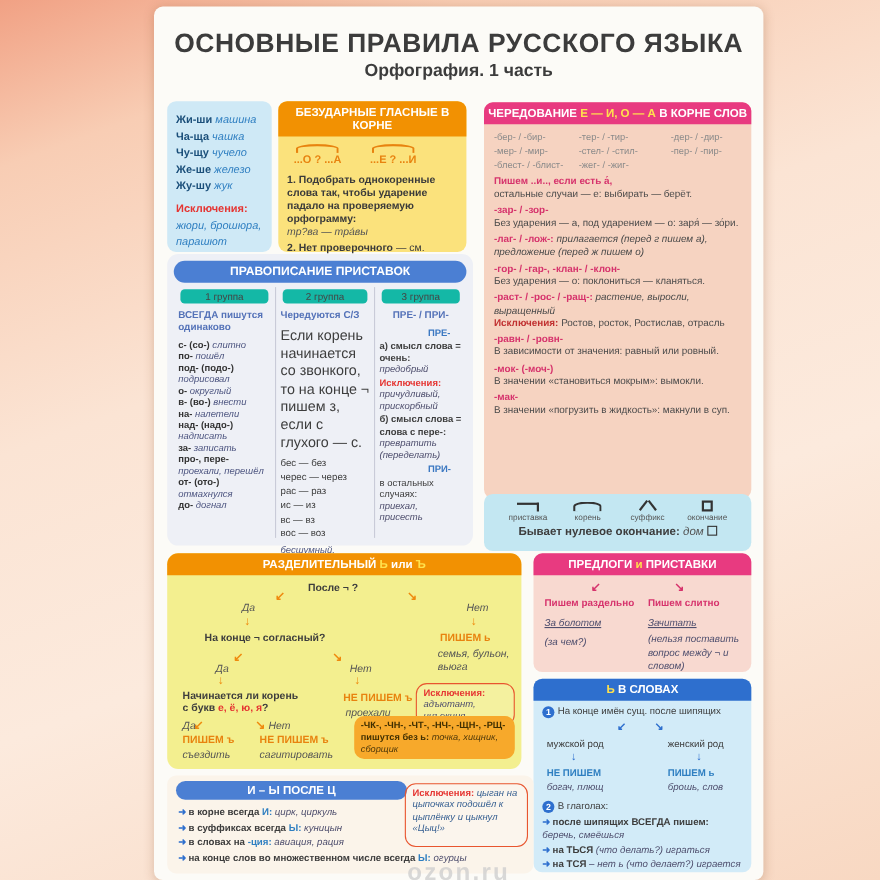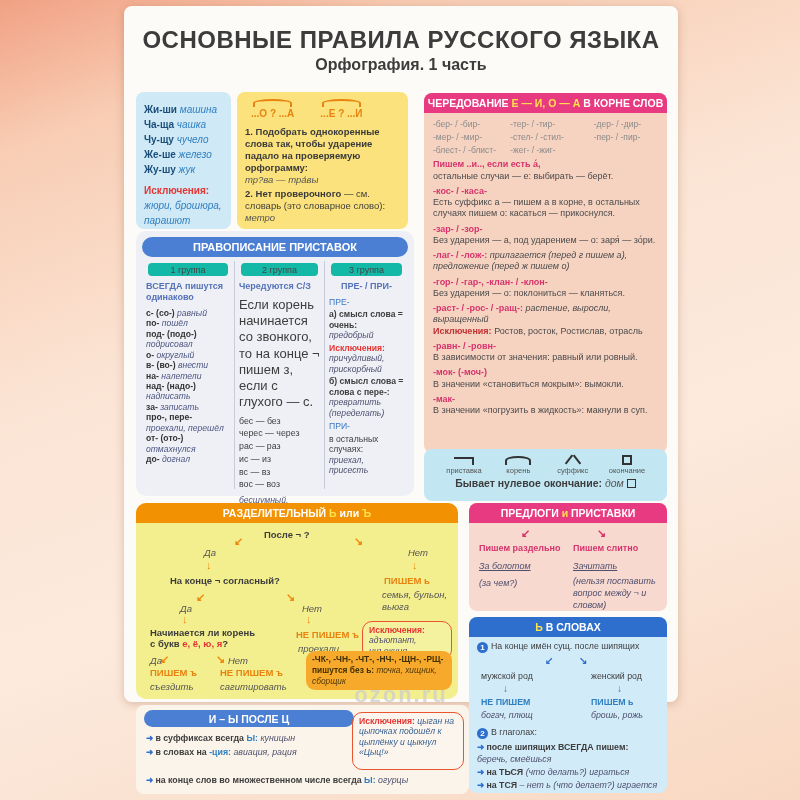--- a/index.html
+++ b/index.html
@@ -3,21 +3,21 @@
 <meta charset="utf-8">
 <style>
   * { margin:0; padding:0; box-sizing:border-box; }
   html,body { width:800px; height:800px; }
   body {
     font-family:"Liberation Sans", sans-serif;
     background:linear-gradient(160deg,#f1a184 0%,#f8cdb4 14%,#fbe4d4 38%,#fceadd 62%,#f8d8c2 100%);
     position:relative; overflow:hidden; color:#3d3d3d;
   }
   .poster {
-    position:absolute; left:124px; top:6px; width:554px; height:696px;
+    position:absolute; left:140px; top:6px; width:554px; height:794px;
     background:#fcfbf7; border-radius:8px; box-shadow:0 2px 10px rgba(120,60,20,.25);
   }
   .abs { position:absolute; }
   .ttl { width:100%; text-align:center; font-weight:bold; color:#3c3c3c; }
   .page-title { top:20px; font-size:24px; letter-spacing:.5px; }
   .page-subtitle { top:50px; font-size:16px; }
 
   
   .hdr { font-weight:bold; color:#fff; text-align:center; border-radius:8px 8px 0 0; padding:4px 2px; font-size:10.5px; }
   .hdr-orange { background:#f29102; }
@@ -72,21 +72,21 @@
   .tcol1 { left:0; width:92px; }
   .tcol2 { left:92px; width:90px; border-left:1px solid #c9cbd8; }
   .tcol3 { left:182px; width:84px; border-left:1px solid #c9cbd8; }
   .pill { background:#14b8a6; border-radius:4px; text-align:center; font-size:9px; color:#444; padding:1.5px 0; margin:2px 2px 5px; }
   .chead { color:#5472b8; font-weight:bold; font-size:9px; line-height:1.2; margin-bottom:5px; }
   .titem { font-size:8.6px; line-height:1.22; }
   .titem b { color:#333; }
   .titem i { color:#4d5580; }
   .t2rule { font-size:13px; line-height:1.25; margin-bottom:4px; }
   .t2pair { font-size:8.8px; line-height:1.45; }
-  .blue-b { color:#3b78c2; font-weight:normal; }
+  .blue-b { color:#3b78c2; font-weight:bold;margin-left:44px; }
   .c3line { font-size:8.6px; line-height:1.22; margin-bottom:2px; }
 
   
   .sep-box { left:12px; top:497px; width:322px; height:196px; background:#f3ef8f; border-radius:10px; font-size:9.5px; }
   .sep-hdr { border-radius:10px 10px 0 0; }
   .fc { position:absolute; white-space:nowrap; }
   .fc-q { font-weight:bold; color:#3d3d3d; }
   .fc-yn { font-style:italic; color:#555; }
   .orange-b { color:#e8830f; font-weight:bold; }
   .fc-ex { font-style:italic; color:#555; }
@@ -135,20 +135,21 @@
     <div><span class="zs-pair">Чу-щу</span> <span class="zs-ex">чучело</span></div>
     <div><span class="zs-pair">Же-ше</span> <span class="zs-ex">железо</span></div>
     <div><span class="zs-pair">Жу-шу</span> <span class="zs-ex">жук</span></div>
     <div style="margin-top:6px;">
       <div class="red-lbl">Исключения:</div>
       <div class="zs-ex">жюри, брошюра, парашют</div>
     </div>
   </div>
 
   <div class="abs uns-box">
+    <div class="hdr hdr-orange">БЕЗУДАРНЫЕ ГЛАСНЫЕ В КОРНЕ</div>
     <div class="uns-body">
       <div class="uns-patterns">
         <div class="pattern"><div class="arc"></div><span>...О ? ...А</span></div>
         <div class="pattern"><div class="arc"></div><span>...Е ? ...И</span></div>
       </div>
       <div class="uns-rule">
         <b>1. Подобрать однокоренные слова так, чтобы ударение падало на проверяемую орфограмму:</b><br>
         <span class="ex-it">тр?ва — тра́вы</span>
       </div>
       <div class="uns-rule">
@@ -166,24 +167,20 @@
           <span>-дер- / -дир-</span>
         <span>-мер- / -мир-</span>
           <span>-стел- / -стил-</span>
           <span>-пер- / -пир-</span>
         <span>-блест- / -блист-</span>
           <span>-жег- / -жиг-</span>
       </div>
       <div>
         <div class="pink-b">Пишем ..и.., если есть а́,</div>
         <div class="alt-text">остальные случаи — е: выбирать — берёт.</div>
-      </div>
-      <div class="alt-block">
-        <div class="pink-b">-кос- / -каса-</div>
-        <div class="alt-text">Есть суффикс а — пишем а в корне, в остальных случаях пишем о: касаться — прикоснулся.</div>
       </div>
       <div class="alt-block">
         <div class="pink-b">-зар- / -зор-</div>
         <div class="alt-text">Без ударения — а, под ударением — о: заря́ — зо́ри.</div>
       </div>
       <div class="alt-block">
         <div><span class="pink-b">-лаг- / -лож-:</span> <span class="alt-text ex-it">прилагается (перед г пишем а), предложение (перед ж пишем о)</span></div>
       </div>
       <div class="alt-block">
         <div class="pink-b">-гор- / -гар-,  -клан- / -клон-</div>
@@ -225,21 +222,21 @@
     </div>
     <div class="mor-note"><span>Бывает нулевое окончание: </span><span class="ex-it" style="font-weight:normal;">дом</span> <span class="sq"></span></div>
   </div>
 
   <div class="abs tbl-box">
     <div class="tbl-hdr">ПРАВОПИСАНИЕ ПРИСТАВОК</div>
     <div class="tbl-cols">
       <div class="tcol tcol1">
         <div class="pill">1 группа</div>
         <div class="chead">ВСЕГДА пишутся одинаково</div>
-        <div class="titem"><b>с- (со-)</b> <i>равный</i></div>
+        <div class="titem"><b>с- (со-)</b> <i>слитно</i></div>
         <div class="titem"><b>по-</b> <i>пошёл</i></div>
         <div class="titem"><b>под- (подо-)</b> <i>подрисовал</i></div>
         <div class="titem"><b>о-</b> <i>округлый</i></div>
         <div class="titem"><b>в- (во-)</b> <i>внести</i></div>
         <div class="titem"><b>на-</b> <i>налетели</i></div>
         <div class="titem"><b>над- (надо-)</b> <i>надписать</i></div>
         <div class="titem"><b>за-</b> <i>записать</i></div>
         <div class="titem"><b>про-, пере-</b> <i>проехали, перешёл</i></div>
         <div class="titem"><b>от- (ото-)</b> <i>отмахнулся</i></div>
         <div class="titem"><b>до-</b> <i>догнал</i></div>
@@ -330,31 +327,32 @@
     <div class="ss-line" style="left:8px; top:24px;"><span class="num-c">1</span><b style="font-weight:normal;">На конце имён сущ. после шипящих</b></div>
     <span class="ss-line b-ar" style="left:76px; top:38px;">↙</span>
     <span class="ss-line b-ar" style="left:110px; top:38px;">↘</span>
     <div class="ss-line" style="left:12px; top:54px;">мужской род</div>
     <div class="ss-line" style="left:122px; top:54px;">женский род</div>
     <span class="ss-line b-ar" style="left:34px; top:66px;">↓</span>
     <span class="ss-line b-ar" style="left:148px; top:66px;">↓</span>
     <div class="ss-line blue-rule" style="left:12px; top:80px;">НЕ ПИШЕМ</div>
     <div class="ss-line blue-rule" style="left:122px; top:80px;">ПИШЕМ ь</div>
     <div class="ss-line it-d" style="left:12px; top:93px;">богач, плющ</div>
-    <div class="ss-line it-d" style="left:122px; top:93px;">брошь, рожь</div>
+    <div class="ss-line it-d" style="left:122px; top:93px;">брошь, слов</div>
     <div class="ss-line" style="left:8px; top:110px;"><span class="num-c">2</span><span>В глаголах:</span></div>
     <div class="ss-line" style="left:8px; top:125px;"><span class="arrow-bullet">➜</span><b>после шипящих ВСЕГДА пишем:</b></div>
     <div class="ss-line it-d" style="left:8px; top:137px;">беречь, смеёшься</div>
     <div class="ss-line" style="left:8px; top:150px;"><span class="arrow-bullet">➜</span><b>на ТЬСЯ</b><span class="it-d"> (что делать?) играться</span></div>
     <div class="ss-line" style="left:8px; top:163px;"><span class="arrow-bullet">➜</span><b>на ТСЯ</b><span class="it-d"> – нет ь (что делает?) играется</span></div>
   </div>
 
   <div class="abs iy-box">
     <div class="iy-hdr">И – Ы ПОСЛЕ Ц</div>
     <div class="iy-items">
+      <div><span class="arrow-bullet">➜</span><b>в корне всегда </b><span class="blue-rule">И: </span><span class="it-d">цирк, циркуль</span></div>
       <div><span class="arrow-bullet">➜</span><b>в суффиксах всегда </b><span class="blue-rule">Ы: </span><span class="it-d">куницын</span></div>
       <div><span class="arrow-bullet">➜</span><b>в словах на </b><span class="blue-rule">-ция: </span><span class="it-d">авиация, рация</span></div>
     </div>
     <div class="iy-last"><span class="arrow-bullet">➜</span><b>на конце слов во множественном числе всегда </b><span class="blue-rule">Ы: </span><span class="it-d">огурцы</span></div>
     <div class="iy-exc exc-box">
       <span class="red-lbl">Исключения: </span><i style="color:#365f91;">цыган на цыпочках подошёл к цыплёнку и цыкнул «Цыц!»</i>
     </div>
   </div>
 
   <div class="abs watermark">ozon.ru</div>

